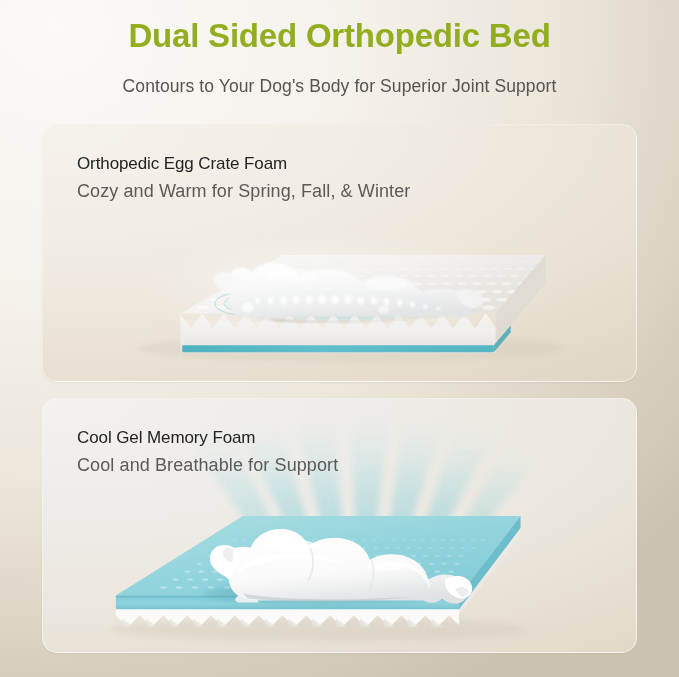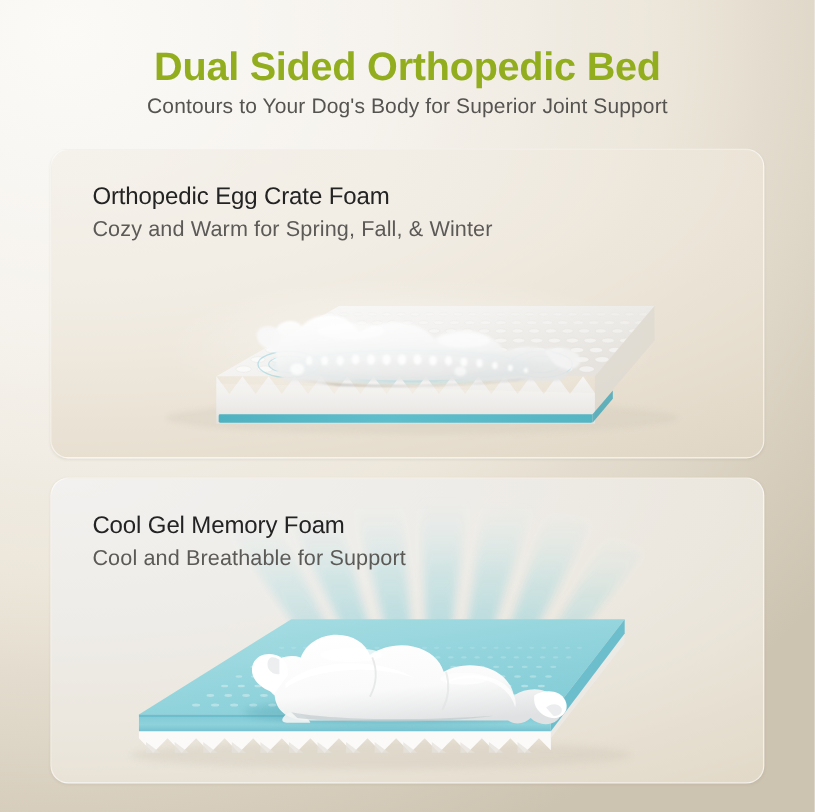--- a/index.html
+++ b/index.html
@@ -20,33 +20,33 @@
     height: 677px;
     background:
       radial-gradient(120% 110% at 8% 4%, #fbfaf7 0%, #f6f3ee 32%, #ece6da 62%, #d6cdbc 88%, #cdc3b1 100%);
     overflow: hidden;
   }
 
   
   .header {
     position: absolute;
     top: 0; left: 0; right: 0;
-    padding-top: 36px;
+    padding-top: 16px;
     text-align: center;
   }
   .main-title {
     margin: 0;
     font-size: 33px;
     line-height: 40px;
     font-weight: bold;
     letter-spacing: -0.2px;
     color: #92ae1f;
   }
   .main-subtitle {
-    margin: 1px 0 0 0;
+    margin: 19px 0 0 0;
     font-size: 17.5px;
     line-height: 22px;
     font-weight: normal;
     letter-spacing: 0.1px;
     color: #565451;
   }
 
   
   .card {
     position: absolute;
@@ -72,21 +72,21 @@
   }
 
   .card-text {
     position: absolute;
     left: 34px;
     top: 26px;
     z-index: 8;
   }
   .card-title {
     margin: 0;
-    font-size: 20px;
+    font-size: 17px;
     line-height: 26px;
     font-weight: normal;
     letter-spacing: -0.1px;
     color: #232323;
   }
   .card-sub {
     margin: 5px 0 0 0;
     font-size: 18px;
     line-height: 19px;
     font-weight: normal;

